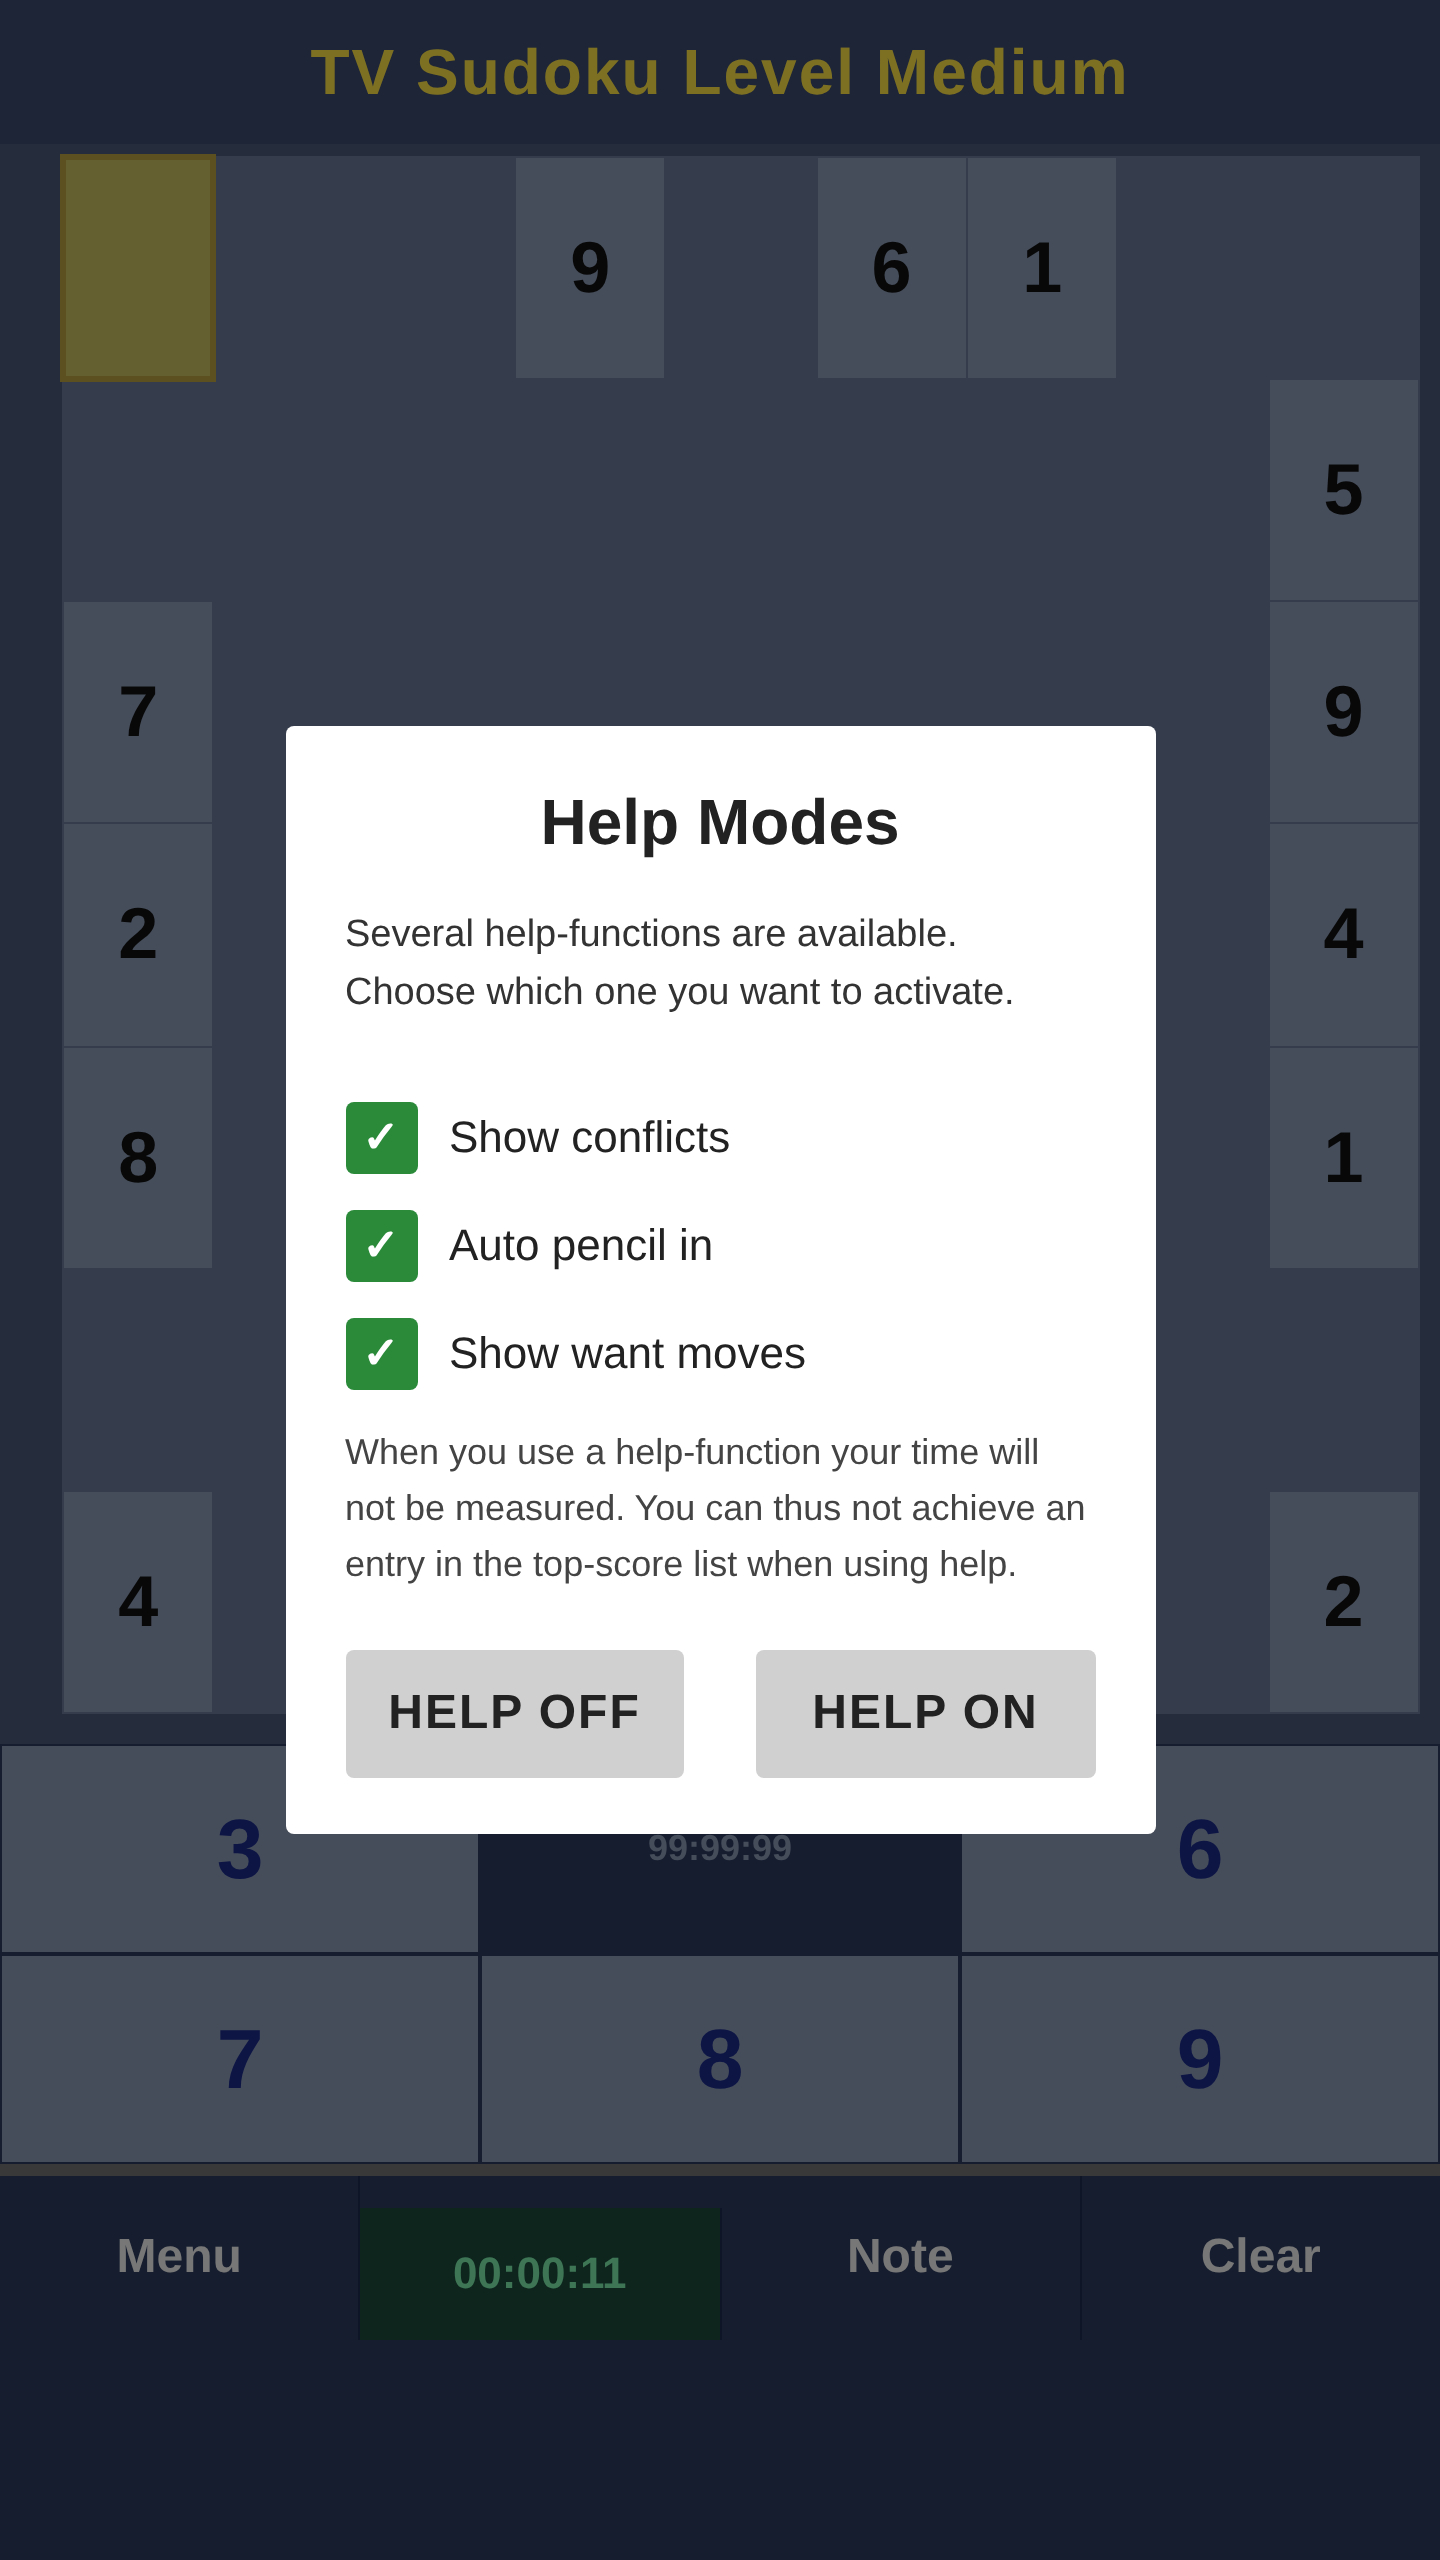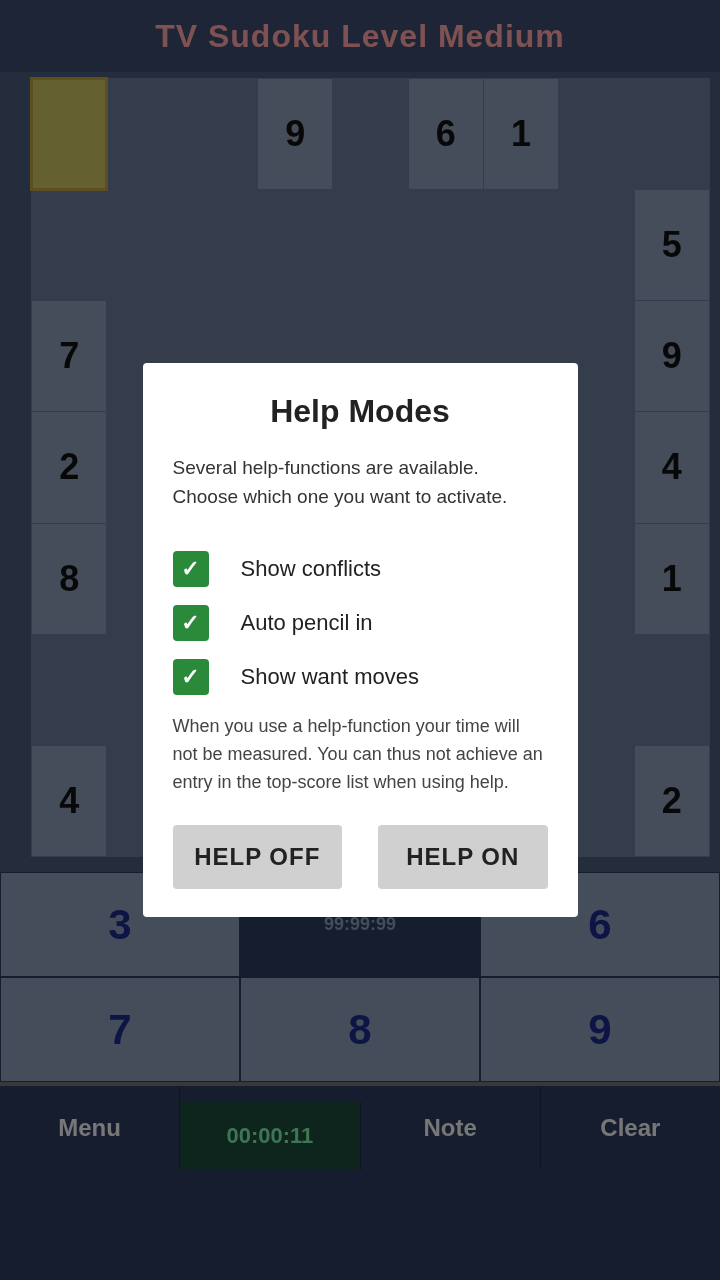--- a/index.html
+++ b/index.html
@@ -15,21 +15,21 @@
     
     .top-bar {
       width: 720px;
       height: 72px;
       background: #3a4a6c;
       display: flex;
       align-items: center;
       justify-content: center;
     }
     .top-bar-title {
-      color: #fca5a5;
+      color: #fde047;
       font-size: 32px;
       font-weight: bold;
       letter-spacing: 1px;
       text-align: right;
     }
 
     
     .board-area {
       width: 720px;
       height: 800px;
@@ -97,21 +97,21 @@
       font-size: 18px;
     }
 
     
     .bottom-toolbar {
       width: 720px;
       height: 88px;
       background: #2a3a5c;
       display: flex;
       align-items: stretch;
-      border-top: 4px solid #737373;
+      border-top: 6px solid #737373;
     }
 
     .toolbar-btn {
       flex: 1;
       display: flex;
       align-items: center;
       justify-content: center;
       font-size: 24px;
       font-weight: bold;
       color: #eee;
@@ -184,21 +184,21 @@
     }
     .checkbox-box .checkmark {
       color: #fff;
       font-size: 22px;
       font-weight: bold;
     }
 
     .checkbox-label {
       font-size: 22px;
       color: #222;
-      margin-left: 32px;
+      margin-left: 16px;
     }
 
     .modal-warning {
       font-size: 18px;
       color: #444;
       line-height: 1.55;
       margin-top: 12px;
       margin-bottom: 28px;
     }
 

